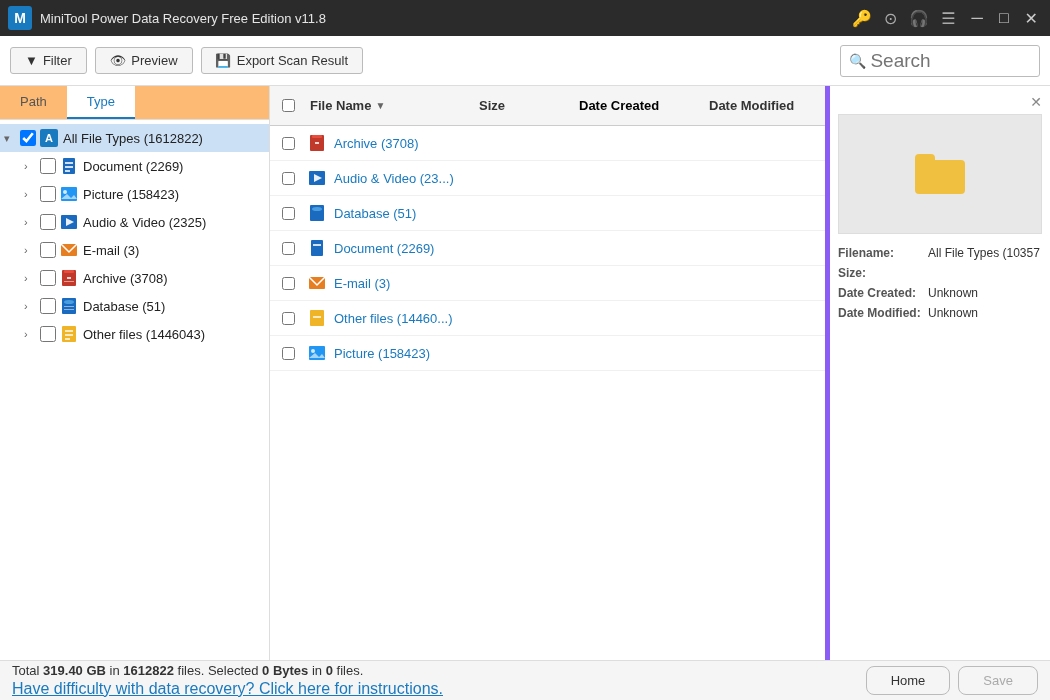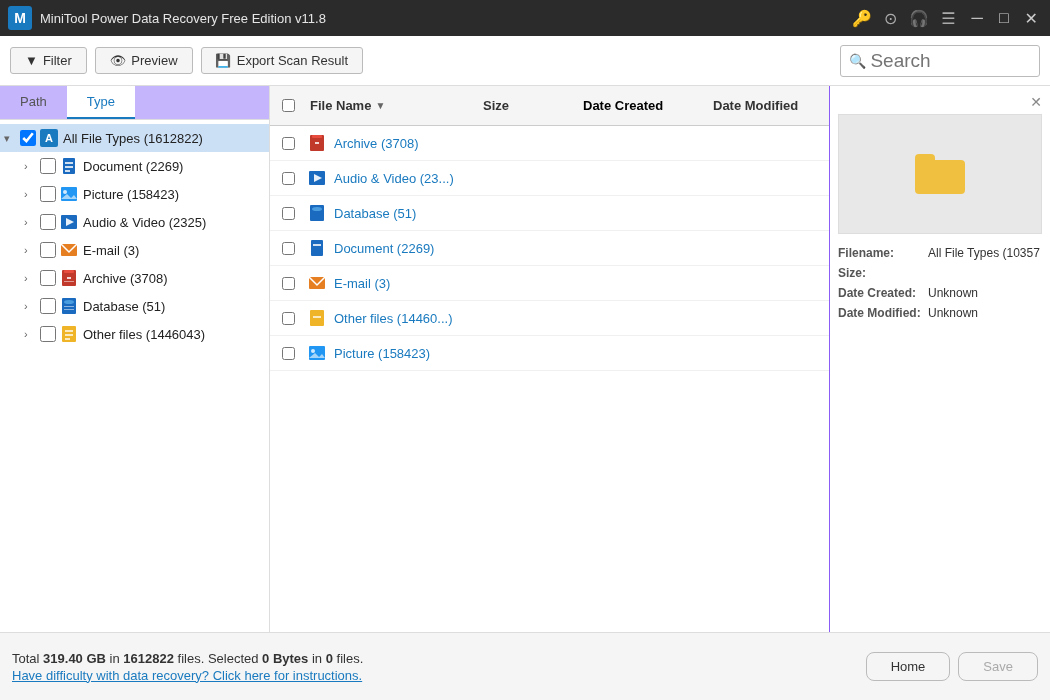--- a/index.html
+++ b/index.html
@@ -78,21 +78,21 @@
       width: 270px;
       border-right: 1px solid #ddd;
       display: flex;
       flex-direction: column;
       flex-shrink: 0;
       overflow: hidden;
     }
     .tabs {
       display: flex;
       border-bottom: 1px solid #ddd;
-      background: #c4b5fd;
+      background: #fdba74;
       align-items: center;
     }
     .tab {
       padding: 8px 20px;
       cursor: pointer;
       font-size: 13px;
       color: #555;
       border-bottom: 2px solid transparent;
     }
     .tab.active {
@@ -117,21 +117,21 @@
     .tree-checkbox { width: 16px; height: 16px; margin-right: 4px; cursor: pointer; flex-shrink: 0; }
     .tree-icon { width: 18px; height: 18px; margin-right: 5px; flex-shrink: 0; display: flex; align-items: center; justify-content: center; }
     .tree-label { font-size: 13px; color: #222; }
 
     
     .file-panel {
       flex: 1;
       display: flex;
       flex-direction: column;
       overflow: hidden;
-      border-right: 1px solid #8b5cf6;
+      border-right: 5px solid #8b5cf6;
     }
     .file-list-header {
       display: flex;
       align-items: center;
       border-bottom: 1px solid #ccc;
       background: #f5f5f5;
       padding: 8px 0;
       min-height: 40px;
     }
     .file-col-check { width: 36px; display: flex; justify-content: center; flex-shrink: 0; }
@@ -209,24 +209,24 @@
     .preview-value { color: #333; }
 
     
     .status-bar {
       background: #f5f5f5;
       border-top: 1px solid #ddd;
       padding: 8px 12px;
       display: flex;
       align-items: center;
       flex-shrink: 0;
-      height: 68px;
+      height: 40px;
     }
     .status-text { flex: 1; font-size: 13px; color: #333; }
-    .status-link { color: #1a7abf; cursor: pointer; font-size: 13px; display: block; margin-top: 2px; text-decoration: underline; }
+    .status-link { color: #1a7abf; cursor: pointer; font-size: 16px; display: block; margin-top: 2px; text-decoration: underline; }
     .status-bold { font-weight: bold; }
     .action-btn {
       padding: 6px 24px;
       border: 1px solid #bbb;
       border-radius: 8px;
       background: #f5f5f5;
       font-size: 13px;
       cursor: pointer;
       margin-left: 8px;
       color: #333;

